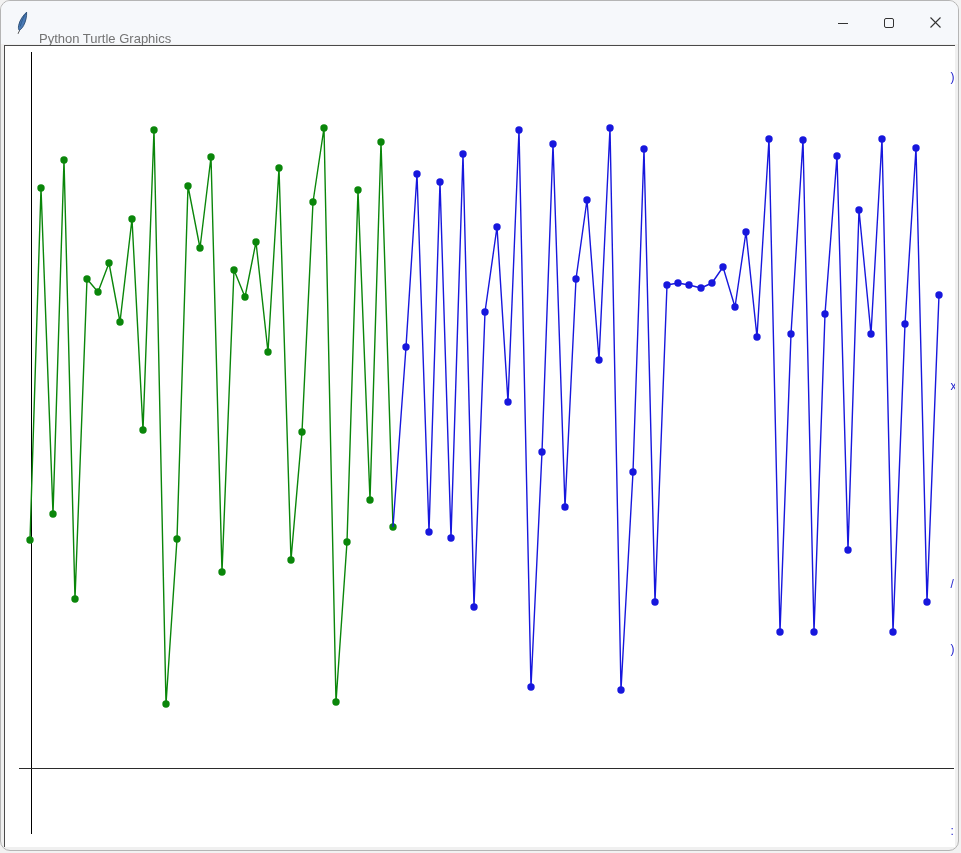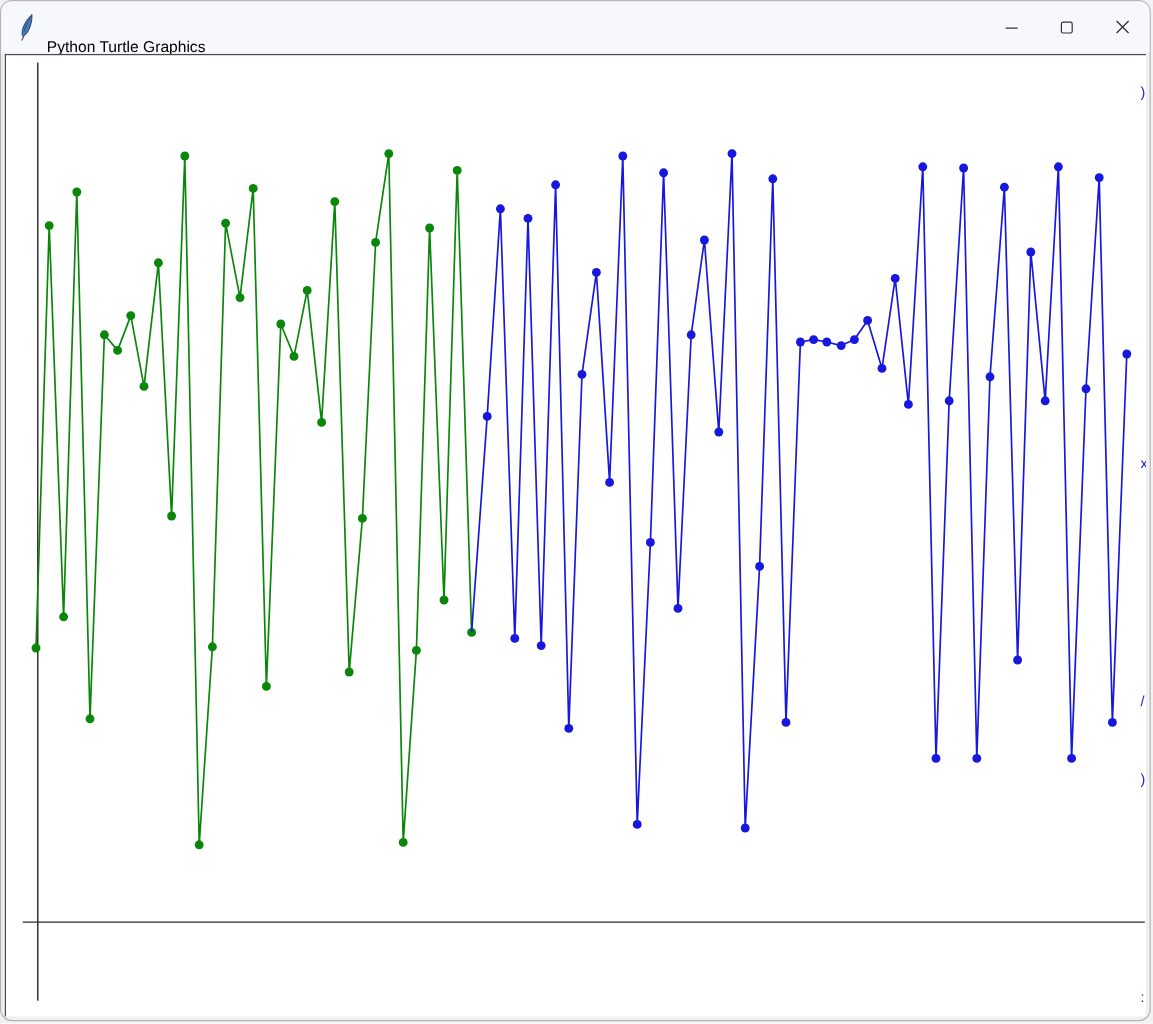--- a/index.html
+++ b/index.html
@@ -24,21 +24,21 @@
     align-items:center;
     position:relative;
   }
   .titlebar .app-icon{
     width:18px;height:24px;
     margin-left:12px;margin-right:8px;
     flex:0 0 auto;
   }
   .titlebar .title-text{
     font-size:13px;
-    color:#000000;
+    color:#737373;
     white-space:nowrap;
     margin-top:32px;
   }
   .win-controls{
     position:absolute;right:0;top:0;height:43px;
     display:flex;align-items:stretch;
   }
   .win-btn{
     width:46px;height:43px;
     display:flex;align-items:center;justify-content:center;

